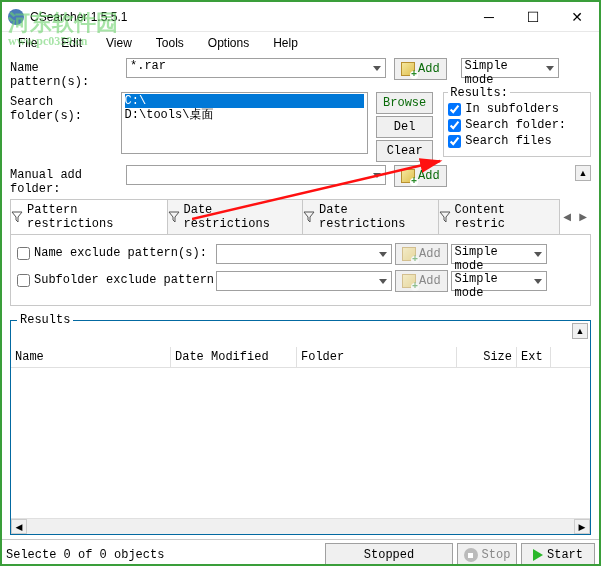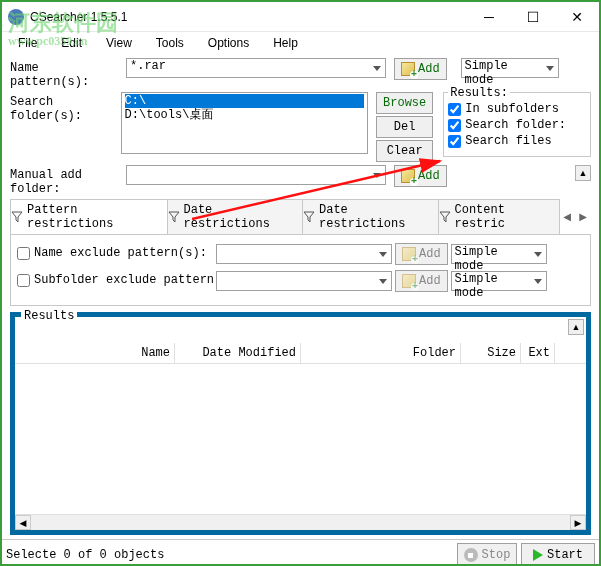--- a/index.html
+++ b/index.html
@@ -36,24 +36,24 @@
 .scroll-up { width: 16px; height: 16px; border: 1px solid #b0b0b0; background: #f0f0f0; display: flex; align-items: center; justify-content: center; font-size: 9px; cursor: pointer; }
 .tabs { display: flex; align-items: center; border-bottom: none; margin-top: 2px; }
 .tab { border: 1px solid #c8c8c8; border-bottom: none; padding: 3px 0; display: flex; align-items: center; gap: 4px; font-family: "Courier New", monospace; font-size: 12px; background: #fff; cursor: pointer; margin-right: -1px; }
 .tab.inactive { background: #f4f4f4; }
 .funnel { width: 12px; height: 12px; display: inline-block; }
 .funnel svg { width: 12px; height: 12px; }
 .tab-nav { margin-left: auto; display: flex; }
 .tab-nav-btn { width: 16px; height: 18px; display: flex; align-items: center; justify-content: center; font-size: 10px; cursor: pointer; color: #666; }
 .tab-panel { border: 1px solid #c8c8c8; padding: 8px 6px; min-height: 70px; }
 .panel-row { display: flex; align-items: center; gap: 3px; margin-bottom: 5px; }
-.results-group { border: 5px solid #0369a1; margin-top: 6px; position: relative; }
+.results-group { border: 1px solid #0369a1; margin-top: 14px; position: relative; }
 .results-label { position: absolute; top: -8px; left: 6px; background: #fff; padding: 0 3px; font-family: "Courier New", monospace; font-size: 12px; }
 .table-header { display: flex; background: #fff; border-bottom: 1px solid #e0e0e0; margin-top: 8px; }
-.th { border-right: 1px solid #e0e0e0; padding: 3px 4px; font-family: "Courier New", monospace; font-size: 12px; text-align: right; }
+.th { border-right: 1px solid #e0e0e0; padding: 3px 4px; font-family: "Courier New", monospace; font-size: 12px; text-align: left; }
 .table-body { height: 150px; background: #fff; }
 .statusbar { border-top: 1px solid #c8c8c8; display: flex; align-items: center; padding: 3px 4px; gap: 4px; }
 .status-text { font-family: "Courier New", monospace; font-size: 12px; flex: 1; }
 .btn-big { border: 1px solid #a0a0a0; background: #f0f0f0; height: 24px; min-width: 128px; font-family: "Courier New", monospace; font-size: 12px; display: inline-flex; align-items: center; justify-content: center; cursor: pointer; }
 .btn-stop { min-width: 60px; }
 .btn-start { min-width: 74px; }
 .stop-icon { width: 14px; height: 14px; border-radius: 50%; background: #bbb; margin-right: 4px; display: inline-flex; align-items: center; justify-content: center; }
 .stop-icon span { width: 5px; height: 5px; background: #fff; }
 .arrow-r { width: 0; height: 0; border-top: 6px solid transparent; border-bottom: 6px solid transparent; border-left: 10px solid #2ab82a; margin-right: 4px; }
 .red-arrow { position: absolute; top: 155px; left: 190px; z-index: 50; pointer-events: none; }
@@ -233,20 +233,23 @@
       <div class="sbtm">◀</div>
         <div class="track"></div>
         <div class="sbtm">▶</div>
     </div>
   </div>
 
 </div>
 
 <div class="statusbar">
   <div class="status-text">Selecte 0 of 0 objects</div>
+  <div class="btn-big">
+      <span>Stopped</span>
+    </div>
   <div class="btn-big btn-stop disabled">
       <span class="stop-icon">
         <span></span>
       </span>
       <span>Stop</span>
     </div>
   <div class="btn-big btn-start">
       <span class="arrow-r"></span>
       <span>Start</span>
     </div>

